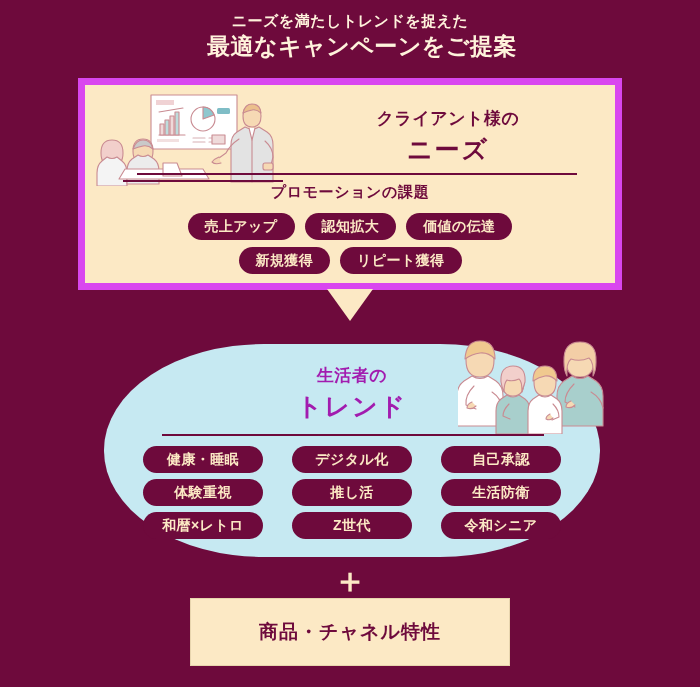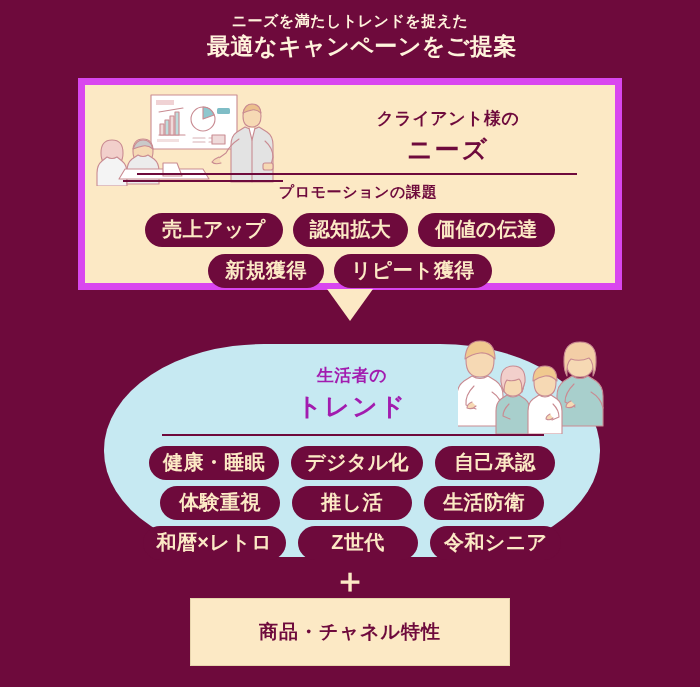--- a/index.html
+++ b/index.html
@@ -60,33 +60,33 @@
     background:#6E0A3C;
   }
   .needs-card .divider{ top:88px; }
 
   .subhead{
     position:absolute; left:0; width:100%;
     text-align:center;
     color:#6E0A3C; font-size:15px; font-weight:bold;
     letter-spacing:.6px;
   }
-  .needs-card .subhead{ top:98px;padding-left:8px; }
+  .needs-card .subhead{ top:98px; }
 
   .pill-rows{ position:absolute; left:0; width:100%; }
   .needs-card .pill-rows{ top:128px; }
 
   .pill-row{
     display:flex; justify-content:center;
     gap:10px; margin-bottom:7px;
   }
   .pill{
     background:#6E0A3C;
     color:#FCE9C5;
-    font-size:20px; font-weight:bold;
+    font-size:14px; font-weight:bold;
     border-radius:999px;
     padding:5px 17px 6px;
     white-space:nowrap;
     letter-spacing:.4px;
     line-height:1.15;
   }
 
   
   .trend-capsule{
     position:absolute;
@@ -99,21 +99,21 @@
     position:absolute; left:0; top:20px; width:100%;
     text-align:center; color:#a21caf;
   }
   .trend-capsule .divider{ top:90px; left:58px; width:382px; }
   .trend-illu{
     position:absolute; right:-8px; top:-10px;
     width:150px; height:100px;
     overflow:visible;
   }
   .trend-capsule .pill-rows{ top:102px; }
-  .trend-capsule .pill-row{ gap:12px; margin-bottom:6px; }
+  .trend-capsule .pill-row{ gap:29px; margin-bottom:6px; }
   .trend-capsule .pill{ min-width:92px; text-align:center; padding:5px 14px 6px; }
 
   
   .plus-sign{
     position:absolute; left:0; top:563px; width:100%;
     text-align:center;
     color:#FCE9C5;
     font-size:34px; font-weight:bold; line-height:1;
   }
 

